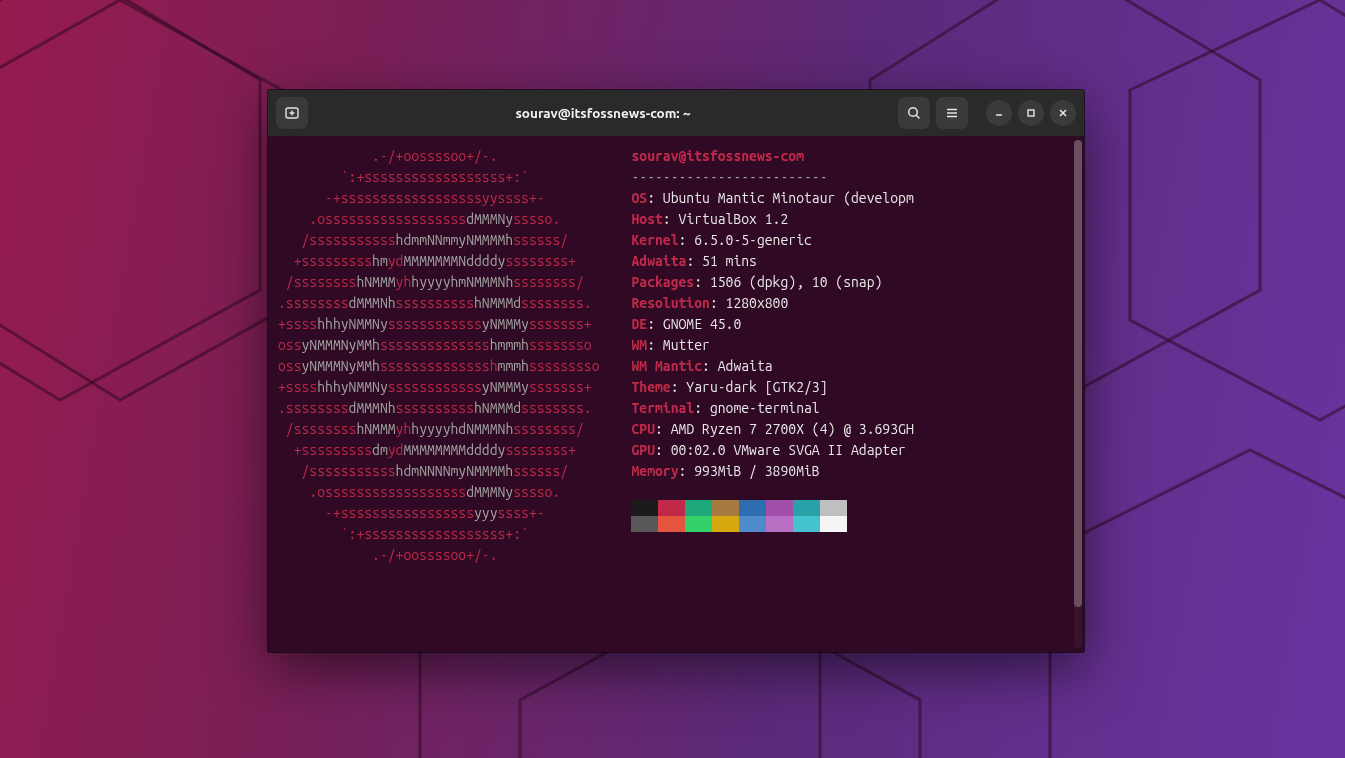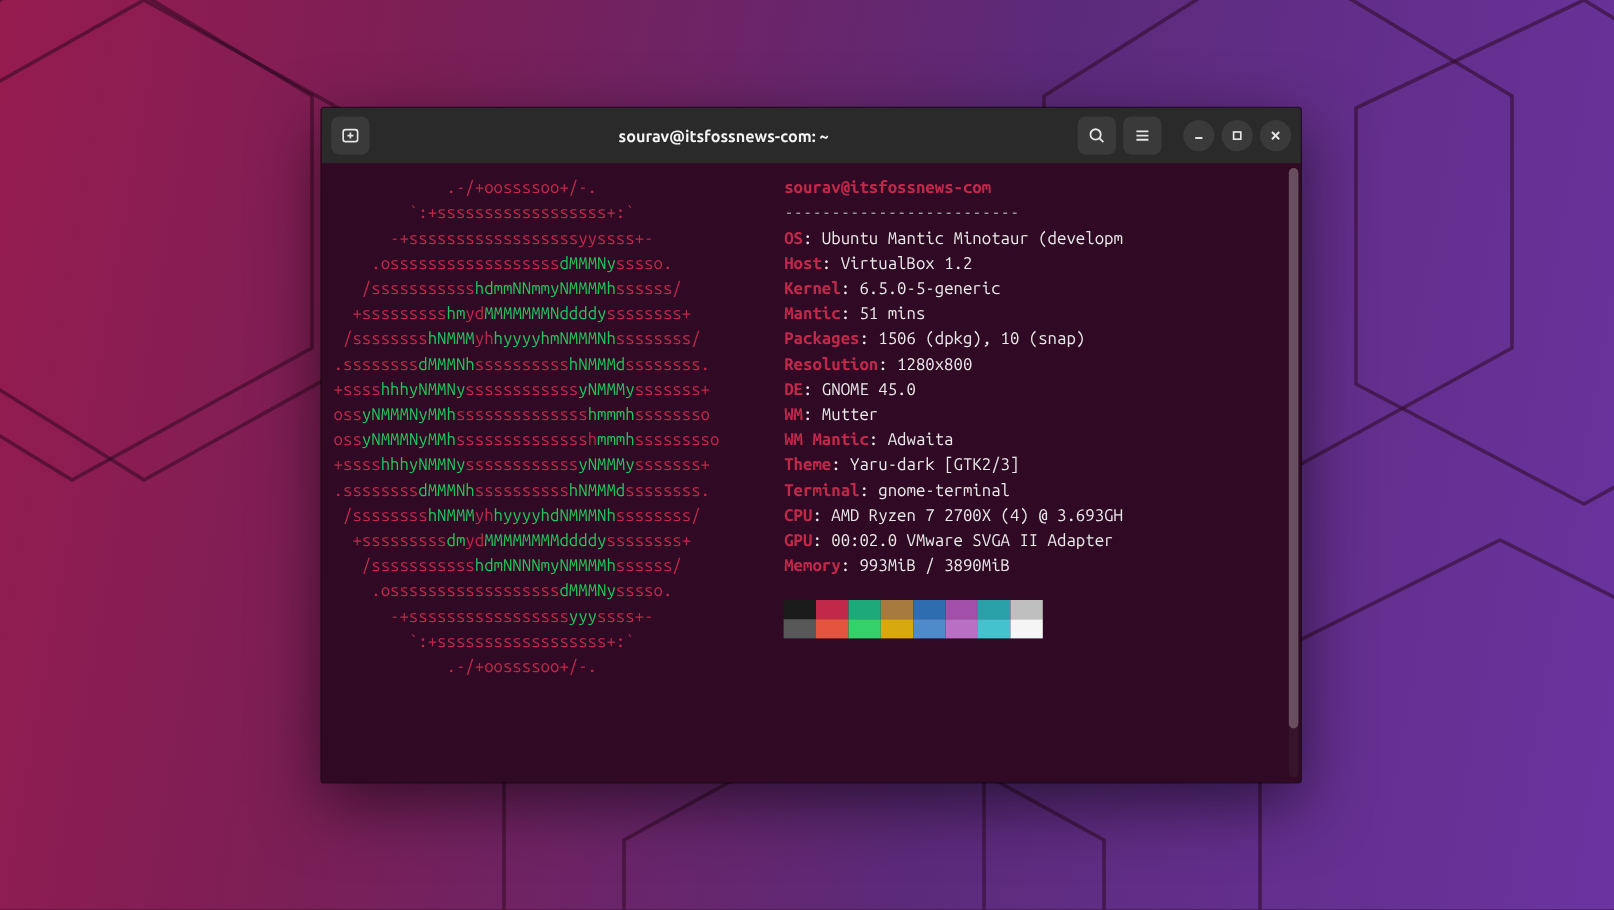--- a/index.html
+++ b/index.html
@@ -92,27 +92,27 @@
     position: absolute;
     left: 0; right: 0;
     top: 0;
     height: 92%;
     border-radius: 4px;
     background: rgba(235,235,235,0.28);
   }
 
   .neofetch {
     display: flex;
-    gap: 54px;
+    gap: 32px;
   }
   .logo-col {
     white-space: pre;
   }
   .logo-col .r { color: #c1284a; }   
-  .logo-col .w { color: #22c55e; }   
+  .logo-col .w { color: #a3a3a3; }   
 
   .info-col {
     white-space: nowrap;
   }
   .info-col .user-at { color: #c1284a; font-weight: bold; }
   .info-col .sep     { color: #aaaaaa; }
   .info-col .k       { color: #c1284a; font-weight: bold; }
   .info-col .v       { color: #e9e9e9; }
 
   .palette {
@@ -212,21 +212,21 @@
 
       <div class="info-col">
         <div>
           <span class="user-at">sourav</span><span class="user-at">@</span><span class="user-at">itsfossnews-com</span>
         </div>
         <div class="sep">-------------------------</div>
         <div id="info-lines">
             <div><span class="k">OS</span><span class="v">: Ubuntu Mantic Minotaur (developm</span></div>
             <div><span class="k">Host</span><span class="v">: VirtualBox 1.2</span></div>
             <div><span class="k">Kernel</span><span class="v">: 6.5.0-5-generic</span></div>
-            <div><span class="k">Mantic</span><span class="v">: 51 mins</span></div>
+            <div><span class="k">Adwaita</span><span class="v">: 51 mins</span></div>
             <div><span class="k">Packages</span><span class="v">: 1506 (dpkg), 10 (snap)</span></div>
             <div><span class="k">Resolution</span><span class="v">: 1280x800</span></div>
             <div><span class="k">DE</span><span class="v">: GNOME 45.0</span></div>
             <div><span class="k">WM</span><span class="v">: Mutter</span></div>
             <div><span class="k">WM Mantic</span><span class="v">: Adwaita</span></div>
             <div><span class="k">Theme</span><span class="v">: Yaru-dark [GTK2/3]</span></div>
             <div><span class="k">Terminal</span><span class="v">: gnome-terminal</span></div>
             <div><span class="k">CPU</span><span class="v">: AMD Ryzen 7 2700X (4) @ 3.693GH</span></div>
             <div><span class="k">GPU</span><span class="v">: 00:02.0 VMware SVGA II Adapter</span></div>
             <div><span class="k">Memory</span><span class="v">: 993MiB / 3890MiB</span></div>

